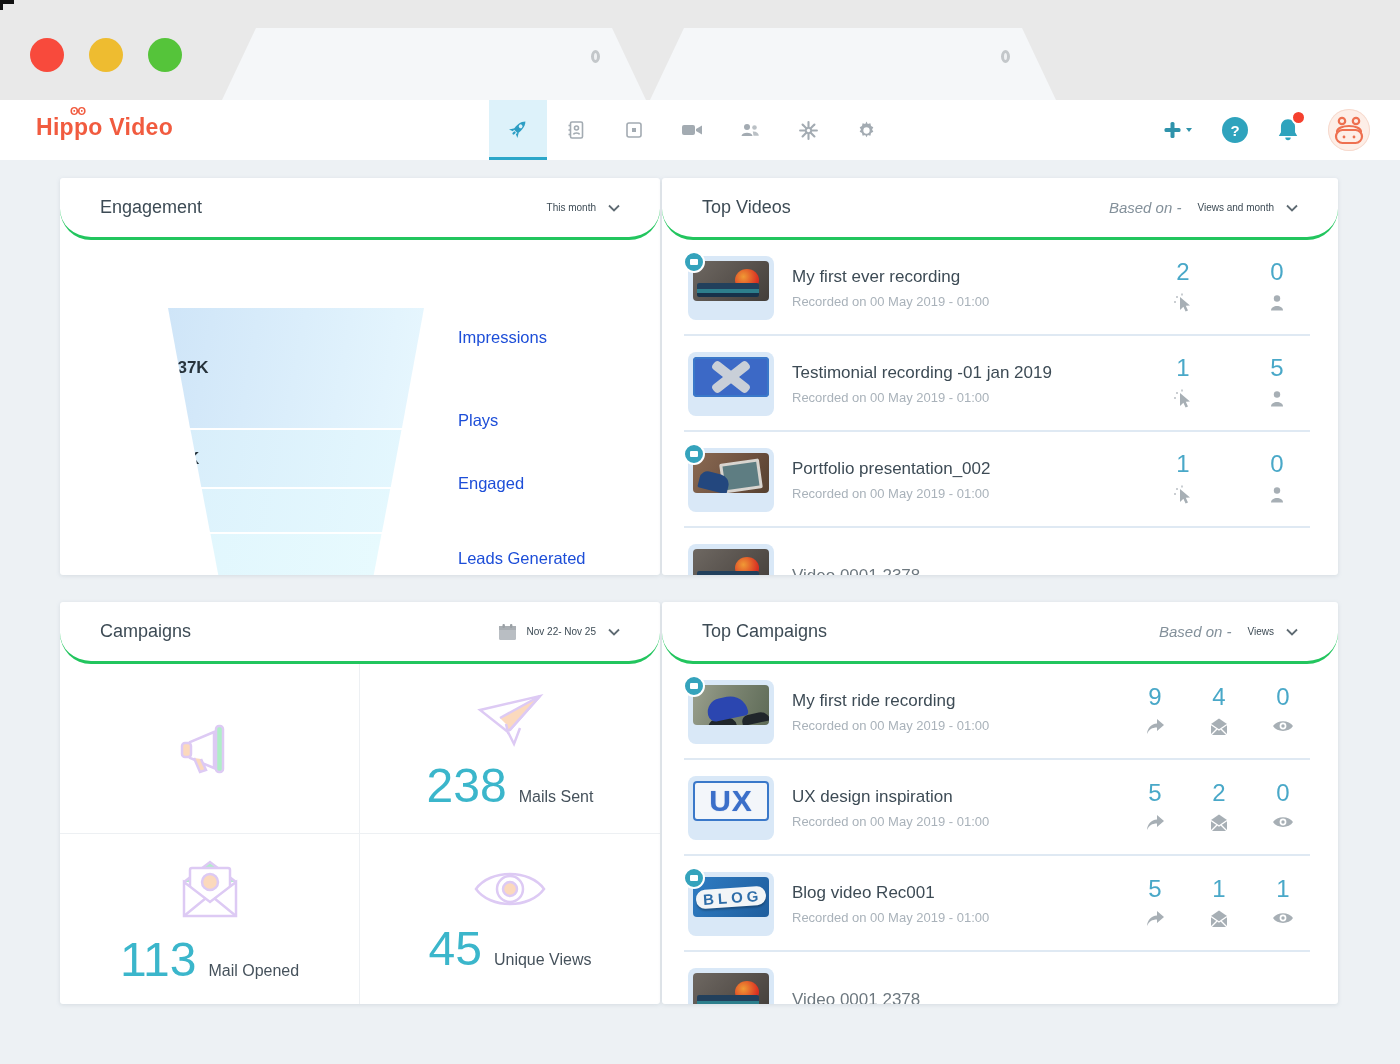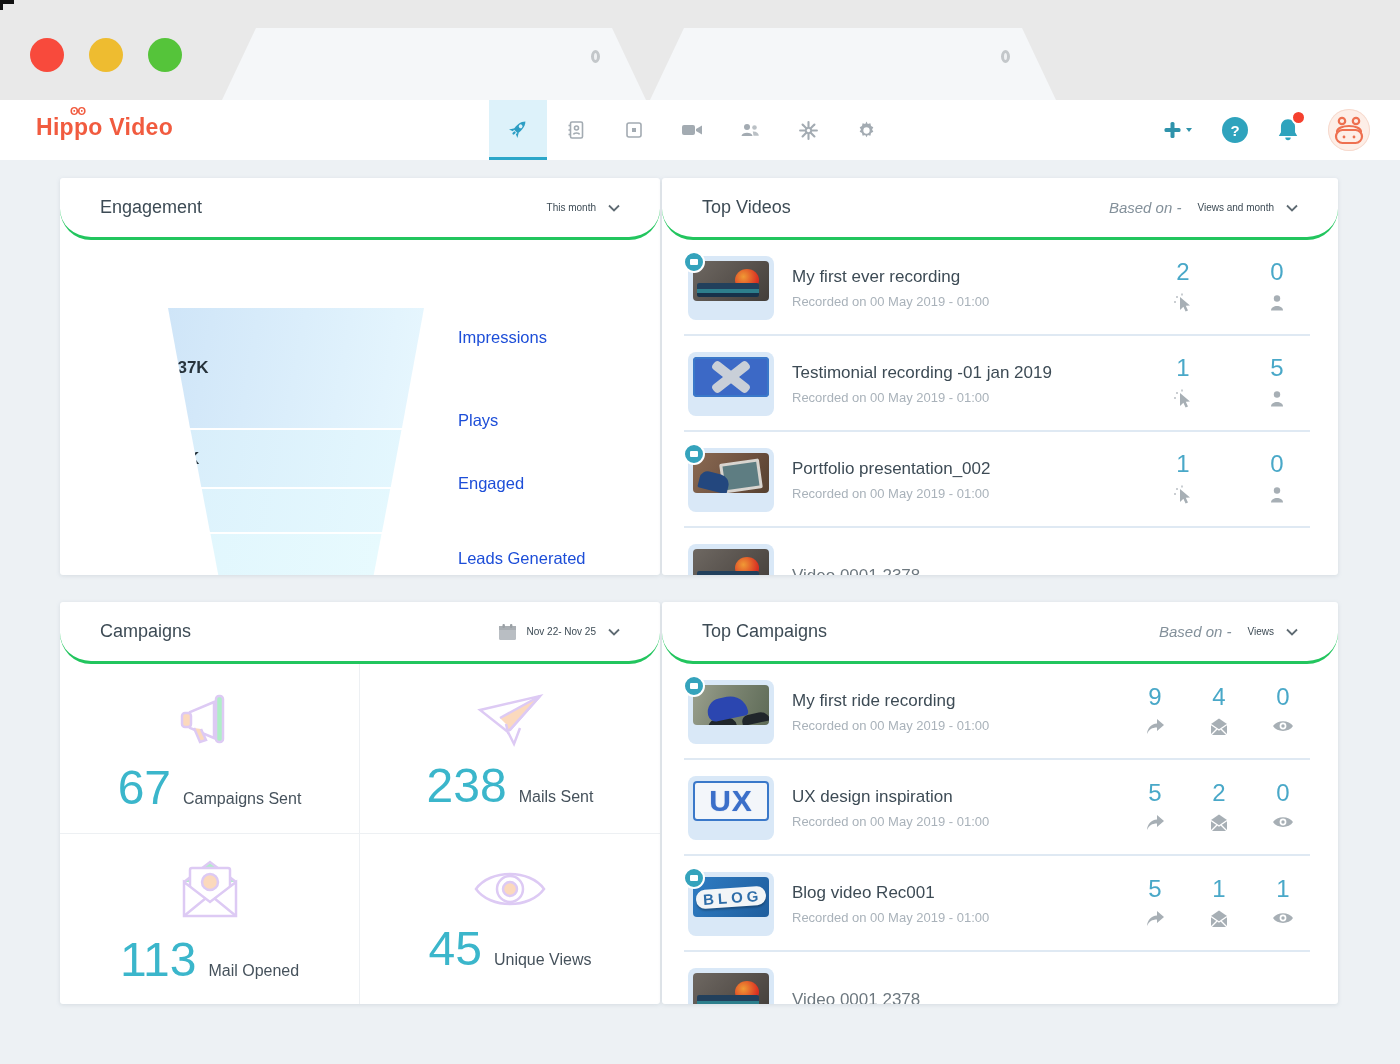--- a/index.html
+++ b/index.html
@@ -416,24 +416,20 @@
     </div>
     <div class="cam-grid">
 
       <div class="cam-cell">
         <svg width="72" height="62" viewBox="0 0 72 62" fill="none">
           <rect x="42" y="8" width="7" height="46" rx="3" fill="#aeeec6" stroke="#ddcaf4" stroke-width="2.5"></rect>
           <path d="M40 14 L16 24 L16 40 L40 50 Z" fill="#ffffff" stroke="#ddcaf4" stroke-width="2.5"></path>
           <rect x="8" y="25" width="9" height="14" rx="3" fill="#fbd9bd" stroke="#ddcaf4" stroke-width="2.5"></rect>
           <path d="M20 40 L26 54 L32 52 L27 41" fill="#fbd9bd" stroke="#ddcaf4" stroke-width="2.5"></path>
         </svg>
-        <div class="cam-stat">
-          <span class="cam-num">67</span>
-          <span class="cam-label">Campaigns Sent</span>
-        </div>
       </div>
 
       <div class="cam-cell">
         <svg width="72" height="58" viewBox="0 0 72 58" fill="none">
           <path d="M6 20 L66 6 L34 42 Z" fill="#ffffff" stroke="#ddcaf4" stroke-width="2.5"></path>
           <path d="M26 28 L66 6 L34 42 L32 34" fill="#fbd9bd" stroke="#ddcaf4" stroke-width="2.5"></path>
           <path d="M34 42 L40 54 L46 38" fill="#ffffff" stroke="#ddcaf4" stroke-width="2.5"></path>
         </svg>
         <div class="cam-stat">
           <span class="cam-num">238</span>

